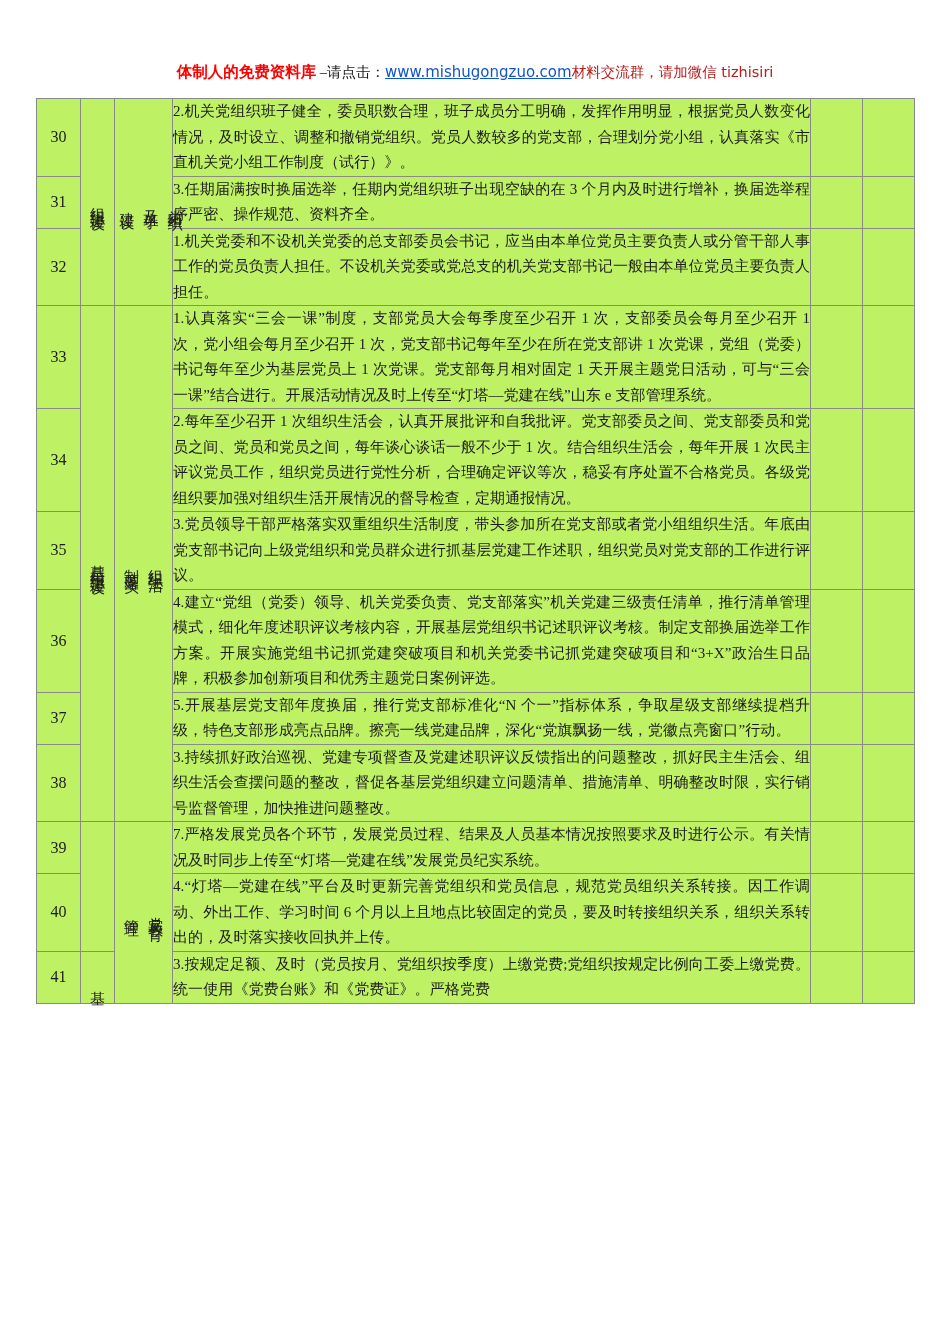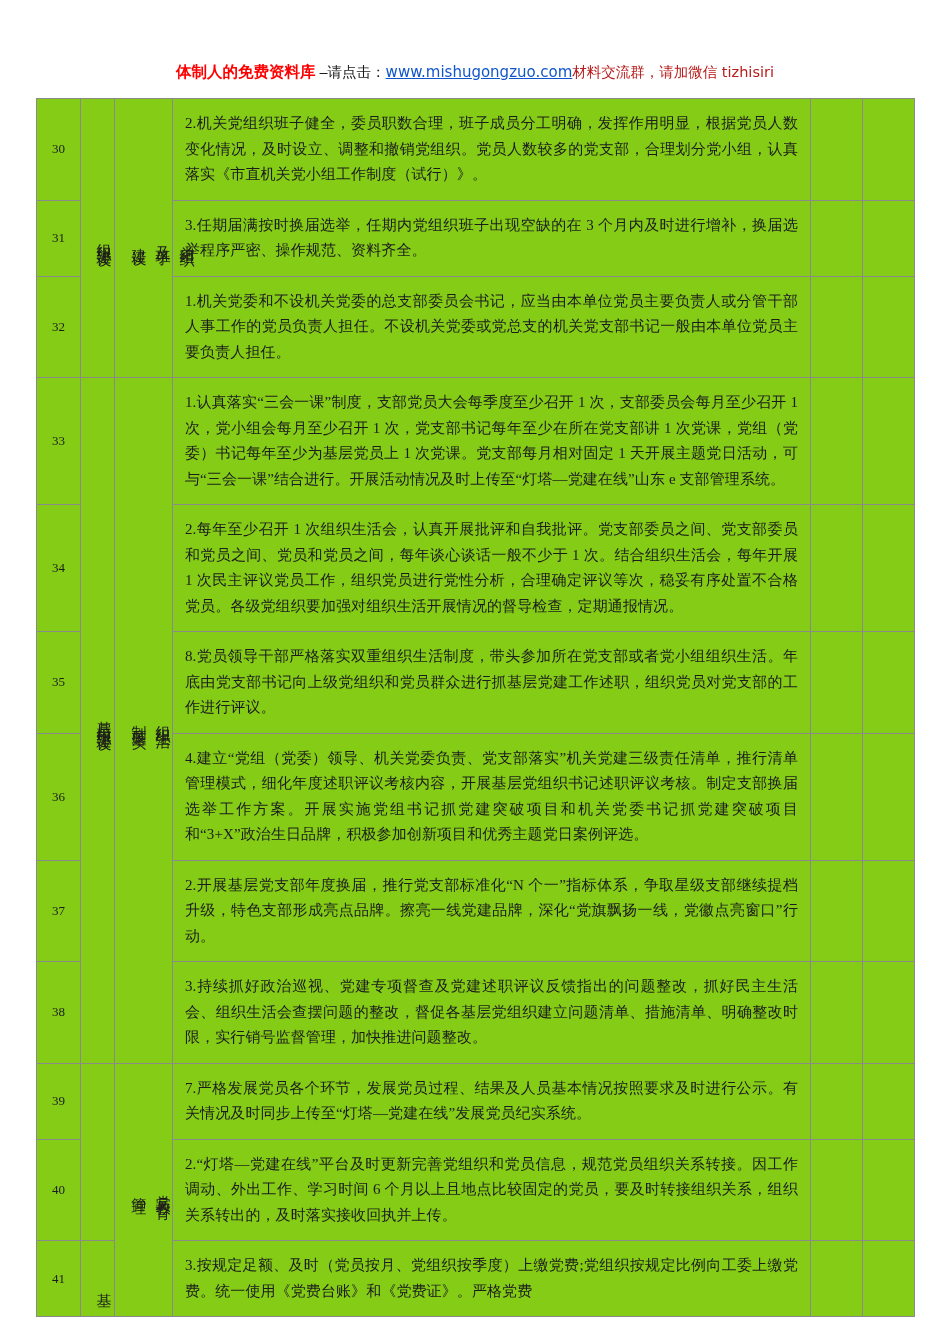--- a/index.html
+++ b/index.html
@@ -34,21 +34,21 @@
     white-space: nowrap;
   }
   .promo-red {
     color: #ff0000;
     font-weight: bold;
     font-family: Liberation Serif, serif;
     font-size: 15.5px;
   }
   .promo-black {
     color: #1a1a1a;
-    font-family: Liberation Sans, sans-serif;
+    font-family: Liberation Serif, serif;
     font-size: 14.5px;
   }
   .promo-link {
     color: #1155cc;
     text-decoration: underline;
     font-family: "DejaVu Sans", "Liberation Sans", sans-serif;
     font-size: 15px;
     margin-top: 21px;
   }
   .promo-tail {
@@ -64,38 +64,38 @@
     left: 36px;
     width: 878px;
   }
   table.grid {
     border-collapse: collapse;
     width: 878px;
     table-layout: fixed;
   }
   table.grid td {
     border: 1px solid #8a8a8a;
-    padding: 12px;
+    padding: 0;
     vertical-align: middle;
-    background: #84cc16;
+    background: #bef264;
     margin-left: 11px;
   }
 
   
   col.c-no    { width: 44px;  }
   col.c-cat1  { width: 34px;  }
   col.c-cat2  { width: 58px;  }
   col.c-body  { width: 638px; }
   col.c-e1    { width: 52px;  }
   col.c-e2    { width: 52px;  }
 
   
   .no-cell {
     text-align: center;
-    font-size: 13px;
+    font-size: 16px;
     font-family: "Liberation Serif", "DejaVu Serif", serif;
     color: #1c1c1c;
   }
 
   
   .vcell {
     text-align: center;
     padding: 4px 0;
   }
   .vtext {
@@ -184,35 +184,35 @@
 
         <tr>
           <td class="no-cell">34</td>
           <td class="body-cell">2.每年至少召开 1 次组织生活会，认真开展批评和自我批评。党支部委员之间、党支部委员和党员之间、党员和党员之间，每年谈心谈话一般不少于 1 次。结合组织生活会，每年开展 1 次民主评议党员工作，组织党员进行党性分析，合理确定评议等次，稳妥有序处置不合格党员。各级党组织要加强对组织生活开展情况的督导检查，定期通报情况。</td>
           <td class="empty-cell"></td>
           <td class="empty-cell"></td>
         </tr>
 
         <tr>
           <td class="no-cell">35</td>
-          <td class="body-cell">8.党员领导干部严格落实双重组织生活制度，带头参加所在党支部或者党小组组织生活。年底由党支部书记向上级党组织和党员群众进行抓基层党建工作述职，组织党员对党支部的工作进行评议。</td>
+          <td class="body-cell">3.党员领导干部严格落实双重组织生活制度，带头参加所在党支部或者党小组组织生活。年底由党支部书记向上级党组织和党员群众进行抓基层党建工作述职，组织党员对党支部的工作进行评议。</td>
           <td class="empty-cell"></td>
           <td class="empty-cell"></td>
         </tr>
 
         <tr>
           <td class="no-cell">36</td>
           <td class="body-cell">4.建立“党组（党委）领导、机关党委负责、党支部落实”机关党建三级责任清单，推行清单管理模式，细化年度述职评议考核内容，开展基层党组织书记述职评议考核。制定支部换届选举工作方案。开展实施党组书记抓党建突破项目和机关党委书记抓党建突破项目和“3+X”政治生日品牌，积极参加创新项目和优秀主题党日案例评选。</td>
           <td class="empty-cell"></td>
           <td class="empty-cell"></td>
         </tr>
 
         <tr>
           <td class="no-cell">37</td>
-          <td class="body-cell">2.开展基层党支部年度换届，推行党支部标准化“N 个一”指标体系，争取星级支部继续提档升级，特色支部形成亮点品牌。擦亮一线党建品牌，深化“党旗飘扬一线，党徽点亮窗口”行动。</td>
+          <td class="body-cell">5.开展基层党支部年度换届，推行党支部标准化“N 个一”指标体系，争取星级支部继续提档升级，特色支部形成亮点品牌。擦亮一线党建品牌，深化“党旗飘扬一线，党徽点亮窗口”行动。</td>
           <td class="empty-cell"></td>
           <td class="empty-cell"></td>
         </tr>
 
         <tr>
           <td class="no-cell">38</td>
           <td class="body-cell">3.持续抓好政治巡视、党建专项督查及党建述职评议反馈指出的问题整改，抓好民主生活会、组织生活会查摆问题的整改，督促各基层党组织建立问题清单、措施清单、明确整改时限，实行销号监督管理，加快推进问题整改。</td>
           <td class="empty-cell"></td>
           <td class="empty-cell"></td>
         </tr>
@@ -222,21 +222,21 @@
           <td class="vcell" rowspan="2"></td>
           <td class="vcell" rowspan="3"><span class="vtext two-col">党员教育
 管理</span></td>
           <td class="body-cell">7.严格发展党员各个环节，发展党员过程、结果及人员基本情况按照要求及时进行公示。有关情况及时同步上传至“灯塔—党建在线”发展党员纪实系统。</td>
           <td class="empty-cell"></td>
           <td class="empty-cell"></td>
         </tr>
 
         <tr>
           <td class="no-cell">40</td>
-          <td class="body-cell">2.“灯塔—党建在线”平台及时更新完善党组织和党员信息，规范党员组织关系转接。因工作调动、外出工作、学习时间 6 个月以上且地点比较固定的党员，要及时转接组织关系，组织关系转出的，及时落实接收回执并上传。</td>
+          <td class="body-cell">4.“灯塔—党建在线”平台及时更新完善党组织和党员信息，规范党员组织关系转接。因工作调动、外出工作、学习时间 6 个月以上且地点比较固定的党员，要及时转接组织关系，组织关系转出的，及时落实接收回执并上传。</td>
           <td class="empty-cell"></td>
           <td class="empty-cell"></td>
         </tr>
 
         <tr>
           <td class="no-cell">41</td>
           <td class="vcell"><span class="vtext">基</span></td>
           <td class="body-cell">3.按规定足额、及时（党员按月、党组织按季度）上缴党费;党组织按规定比例向工委上缴党费。统一使用《党费台账》和《党费证》。严格党费</td>
           <td class="empty-cell"></td>
           <td class="empty-cell"></td>

